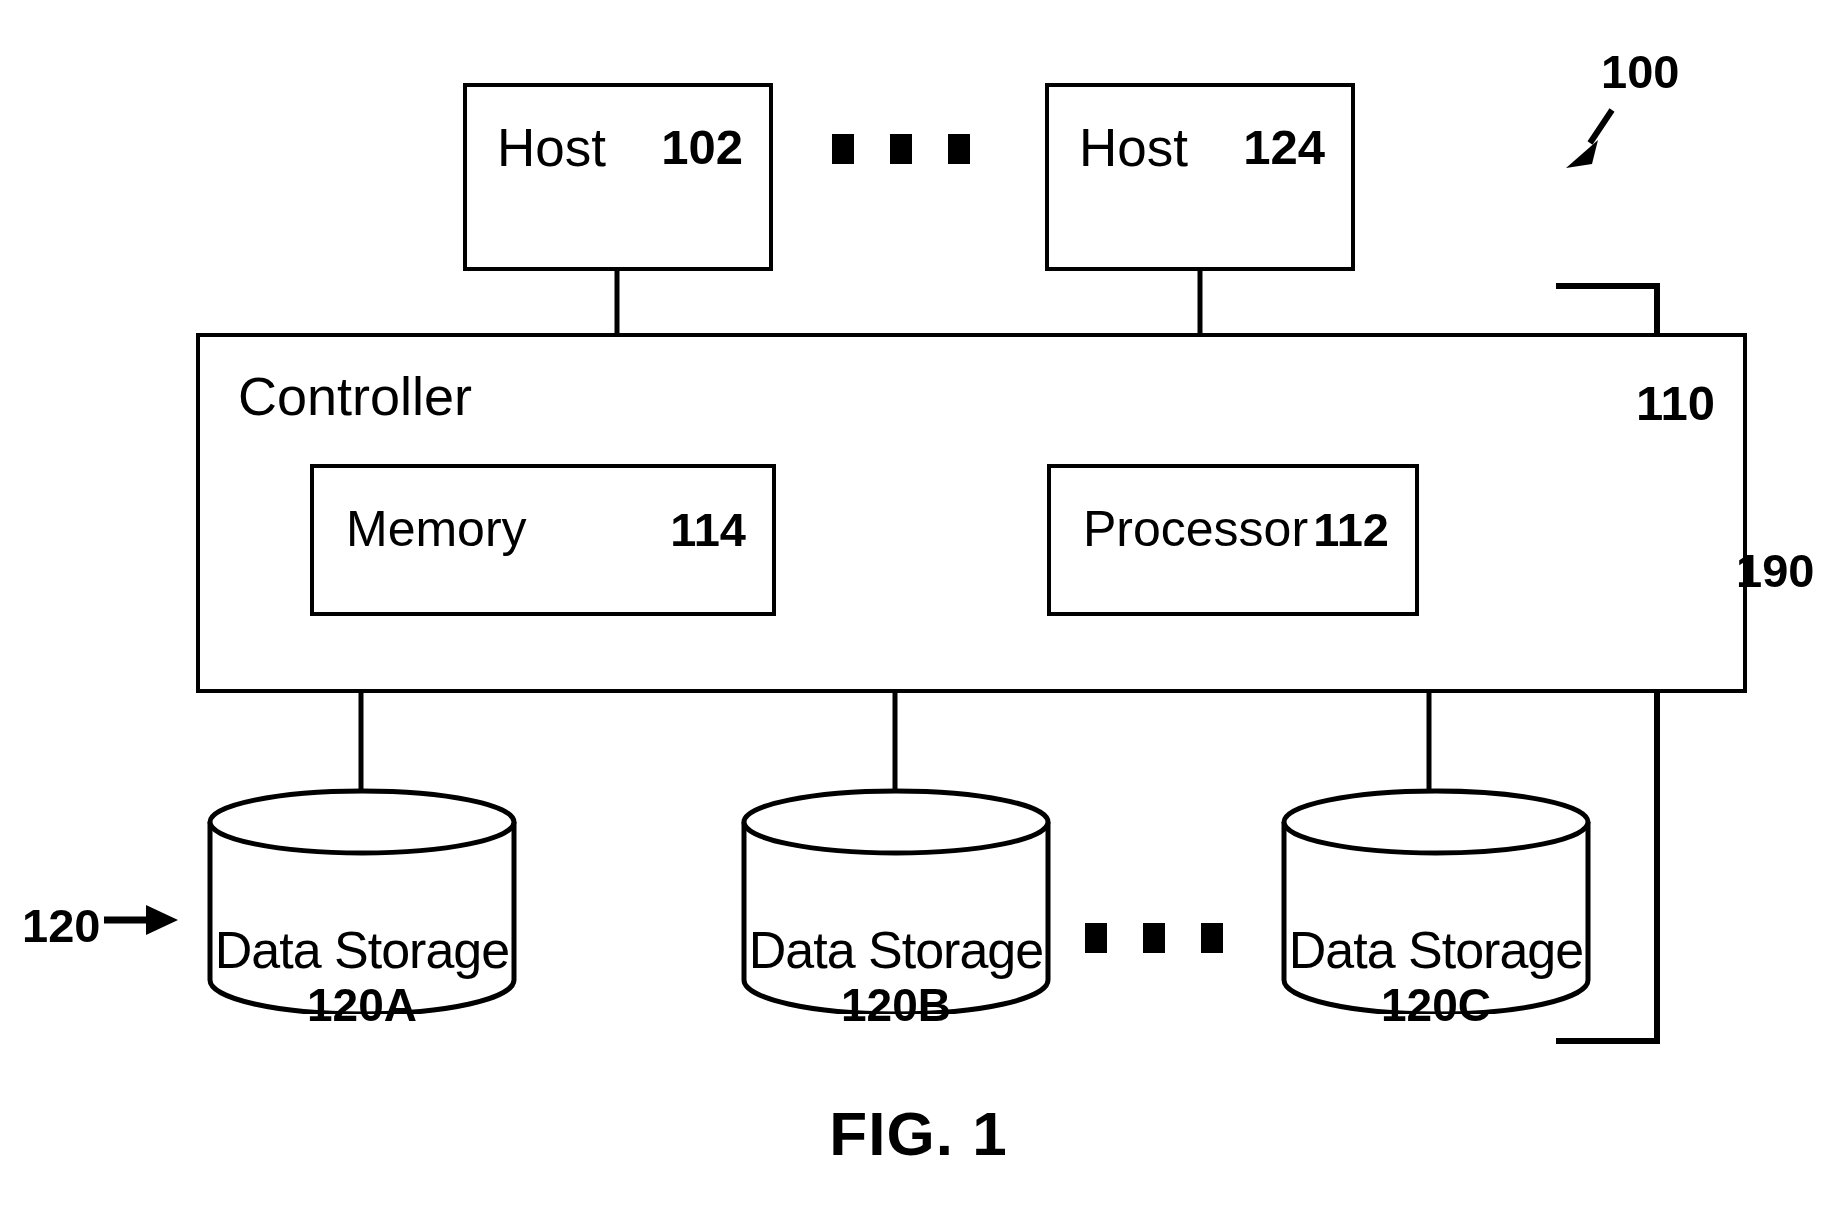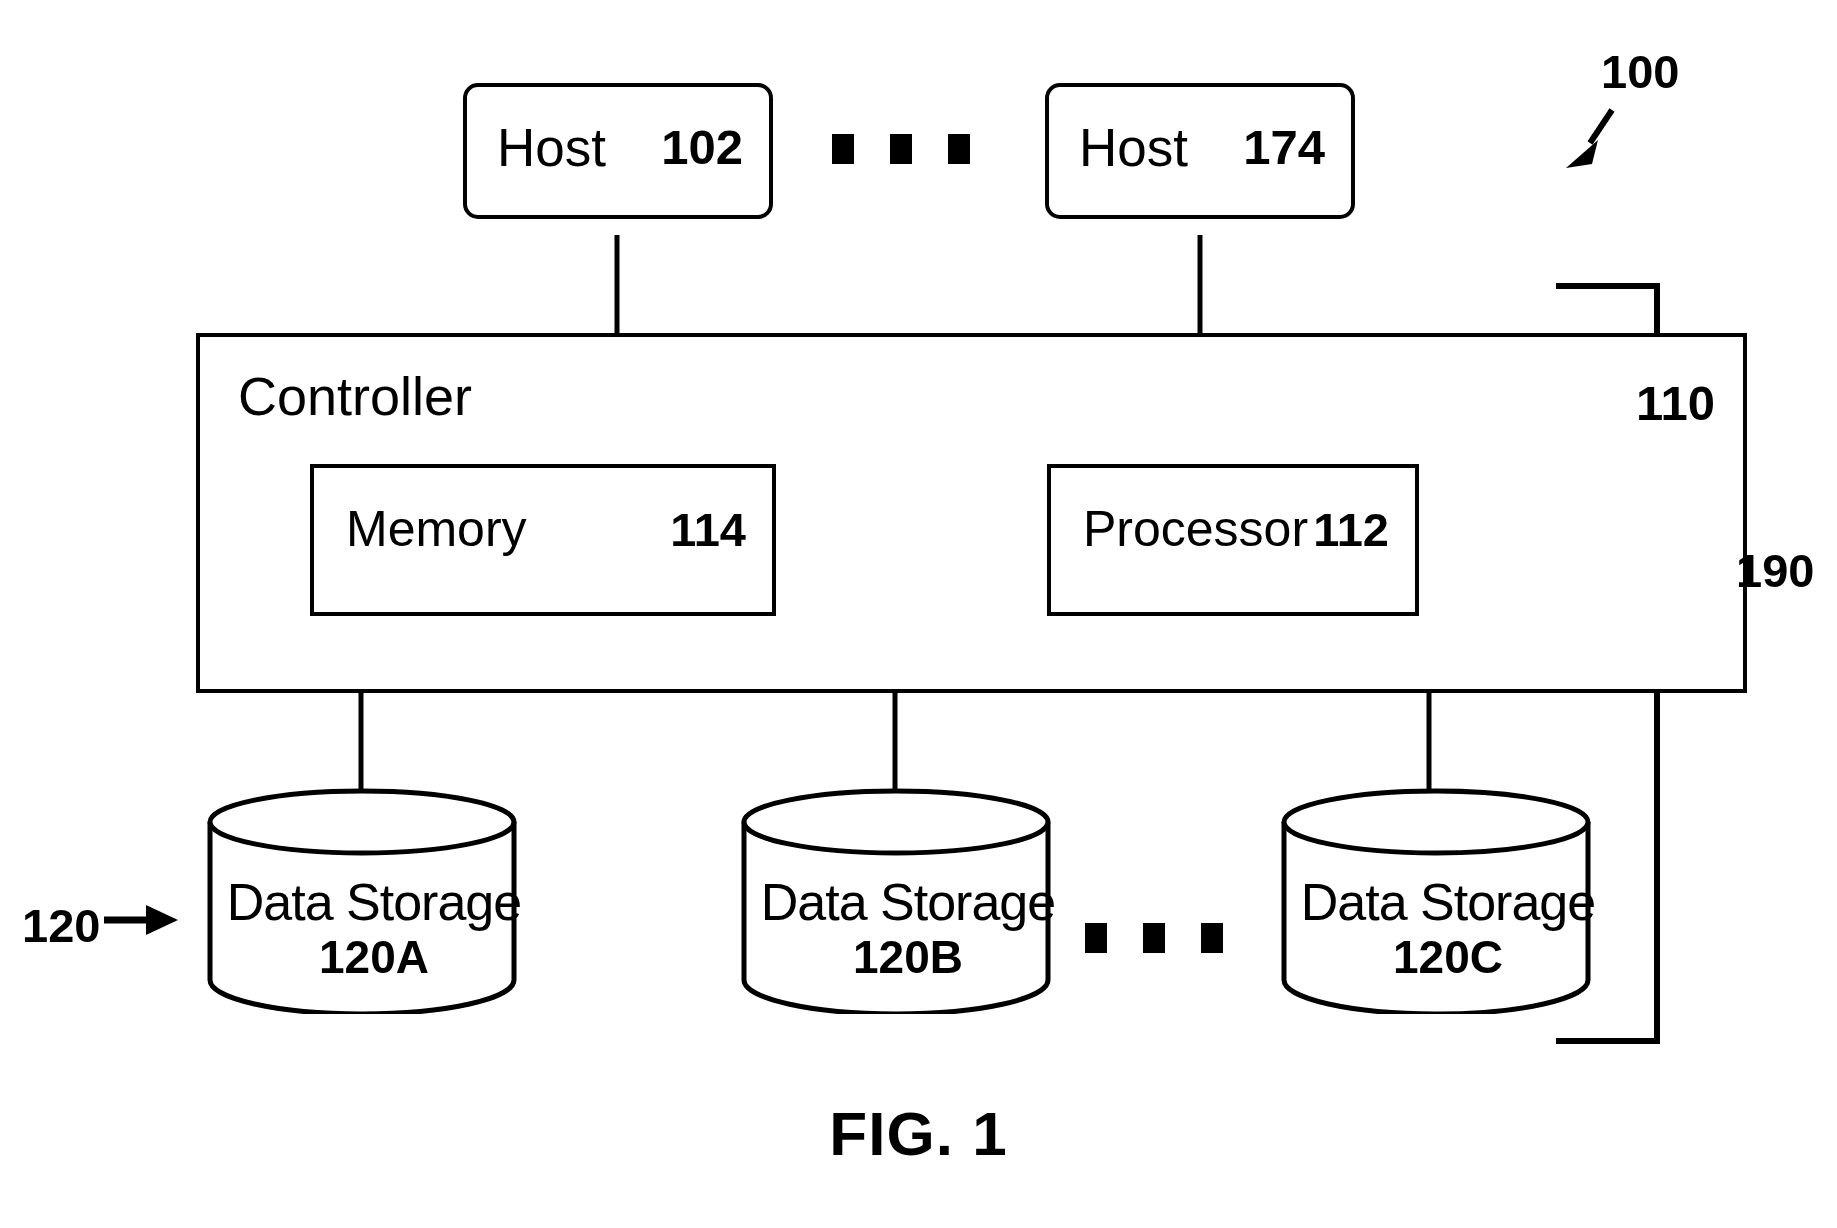--- a/index.html
+++ b/index.html
@@ -37,22 +37,21 @@
   }
   .node-box .lbl {
     position: absolute;
     white-space: nowrap;
     font-weight: 400;
   }
 
   
   .host-box {
     width: 310px;
-    height: 136px;
-    border-radius: 15px;
+    height: 188px;
   }
   .host-box .name {
     left: 30px;
     top: 30px;
     font-size: 53px;
     letter-spacing: 0px;
   }
   .host-box .num {
     right: 26px;
     top: 32px;
@@ -108,24 +107,25 @@
     width: 372px;
   }
 
   
   .cyl {
     position: absolute;
   }
   .cyl svg { display: block; }
   .cyl .cyl-text {
     position: absolute;
-    left: 12px;
+    left: 0;
     width: 100%;
     text-align: center;
     white-space: nowrap;
+    margin-top: 48px;
   }
   .cyl .cyl-name {
     top: 84px;
     font-size: 52px;
     letter-spacing: -1px;
   }
   .cyl .cyl-num {
     top: 142px;
     font-size: 46px;
     font-weight: 700;
@@ -208,21 +208,21 @@
   </div>
 
   <div class="dots" id="dots-hosts">
     <i></i>
     <i></i>
     <i></i>
   </div>
 
   <div class="node-box host-box" id="host-104">
     <span class="lbl name">Host</span>
-    <span class="lbl num">174</span>
+    <span class="lbl num">124</span>
   </div>
 
   <div class="node-box" id="controller">
     <span class="lbl name">Controller</span>
     <span class="lbl num">110</span>
   </div>
 
   <div class="node-box inner-box" id="memory">
     <span class="lbl name">Memory</span>
     <span class="lbl num">114</span>

